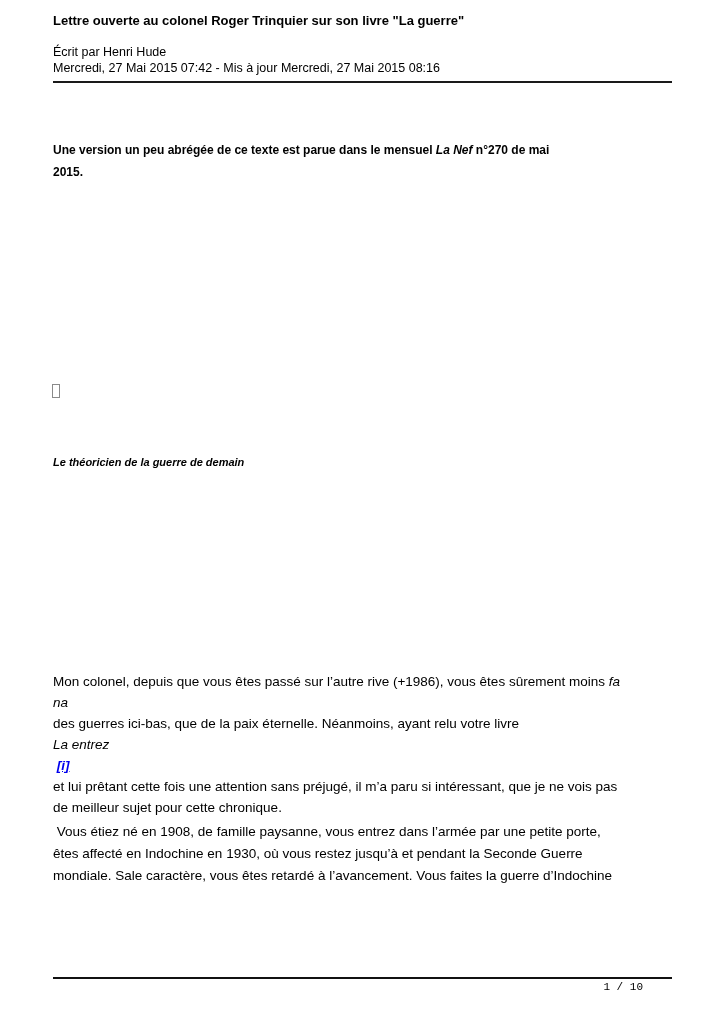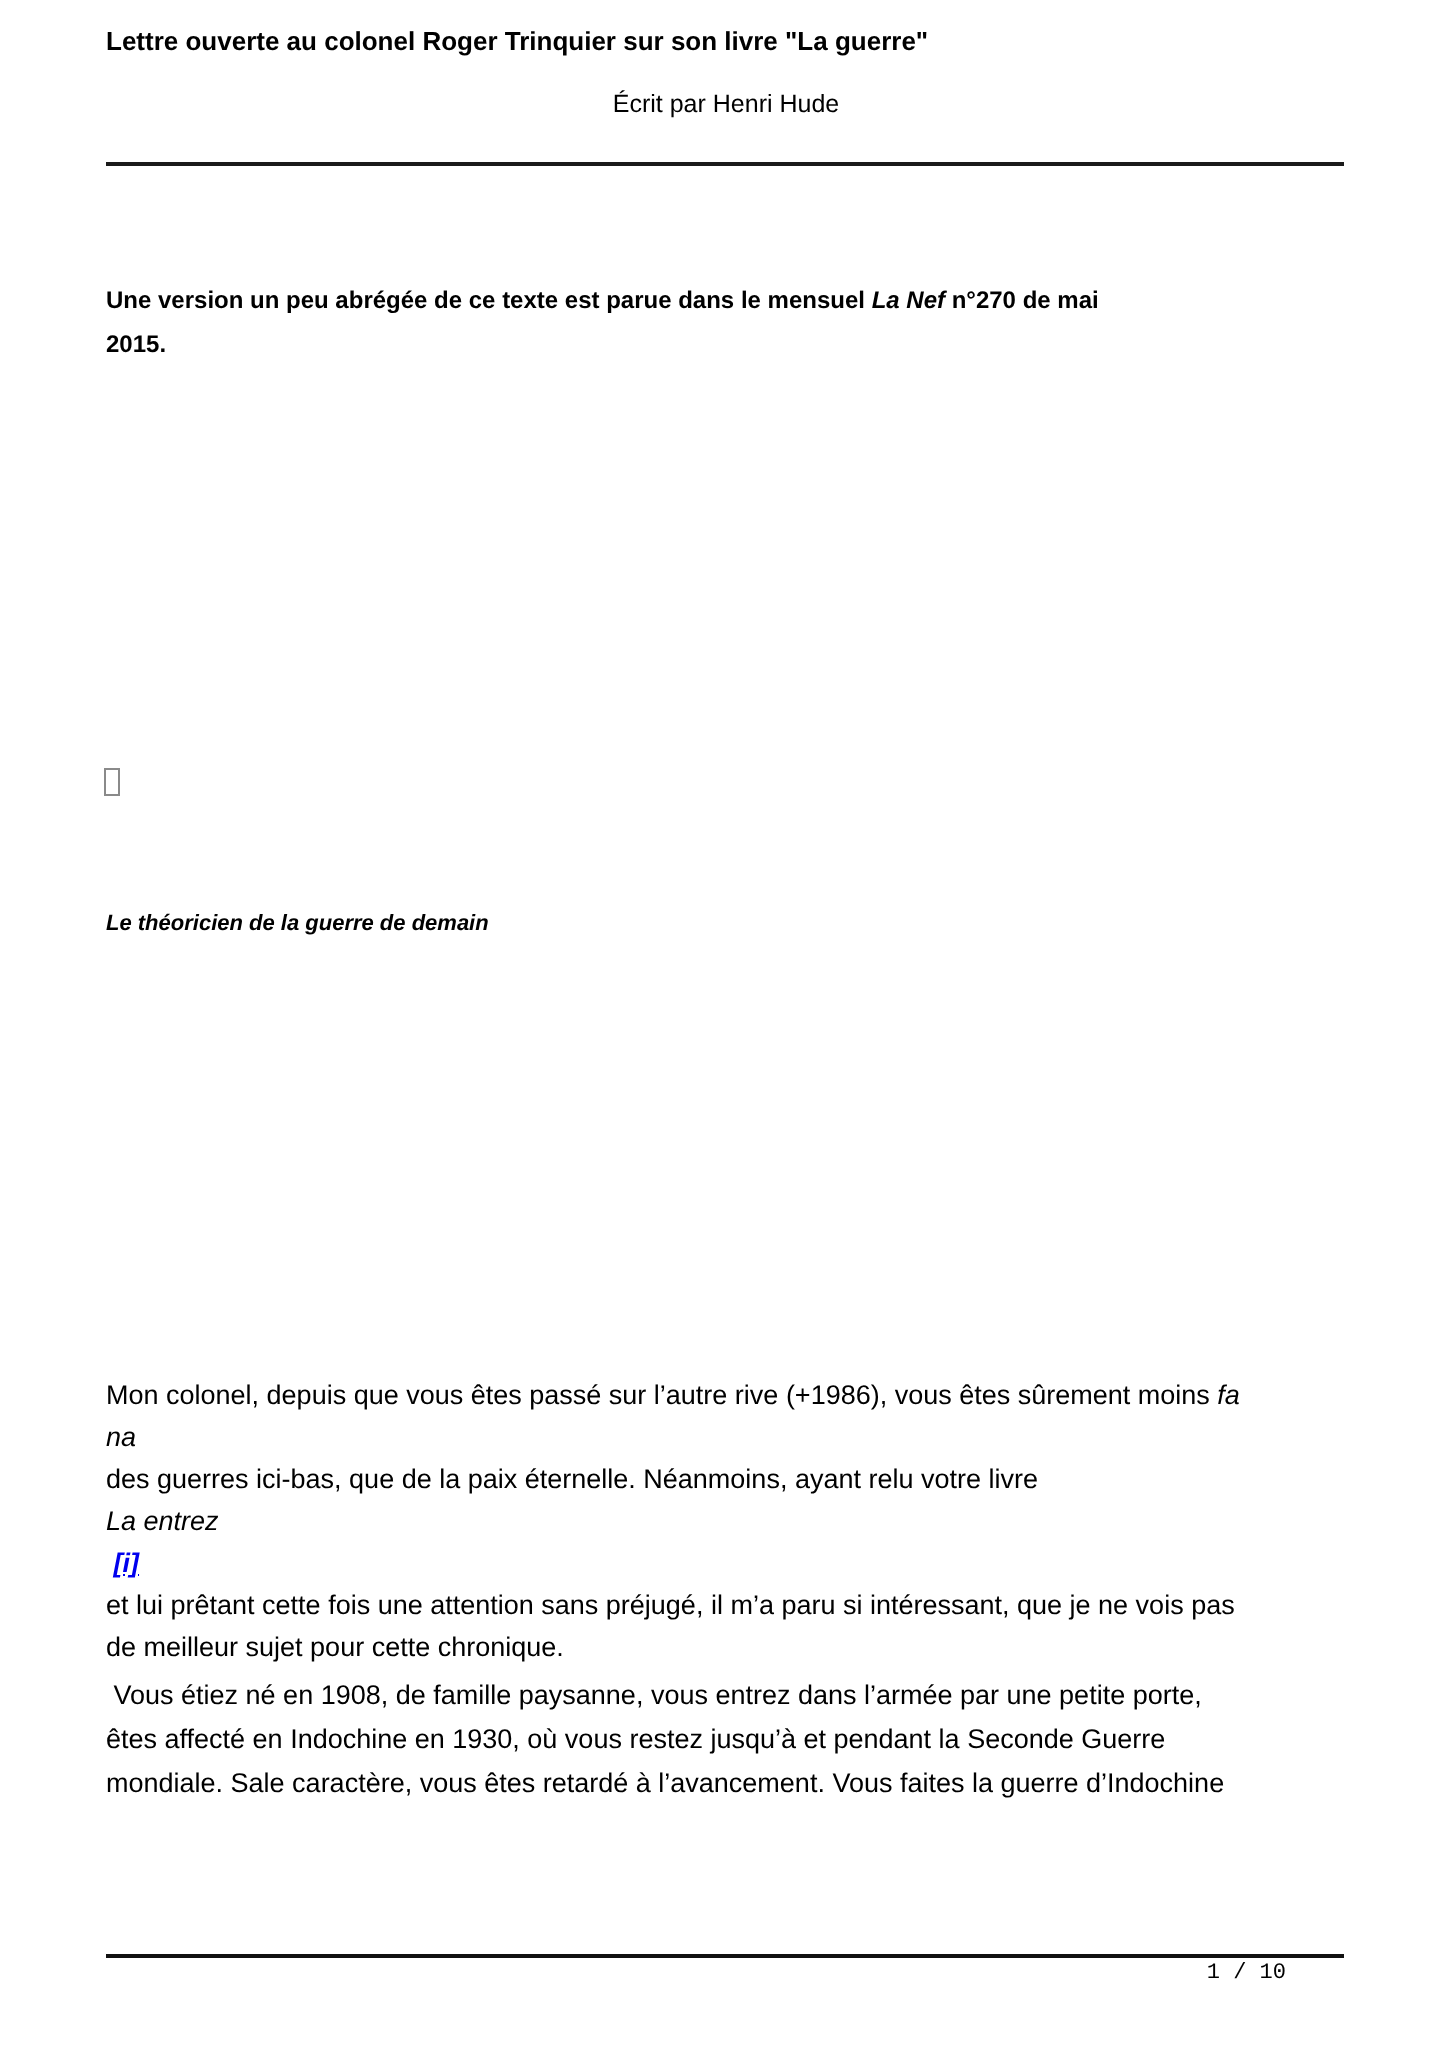--- a/index.html
+++ b/index.html
@@ -19,21 +19,20 @@
     font-size: 13px;
     font-weight: bold;
     line-height: 16px;
     white-space: pre;
   }
   .meta {
     top: 44px;
     font-size: 12.5px;
     line-height: 16px;
     font-weight: normal;
-    text-align: center;
   }
   .rule { position: absolute; left: 53px; width: 619px; background: #1a1a1a; }
   .rule-top { top: 81px; height: 1.5px; }
   .rule-bottom { top: 977px; height: 2px; background: #111; }
 
   .lead {
     top: 139px;
     font-size: 12px;
     font-weight: bold;
     line-height: 22px;
@@ -57,21 +56,20 @@
     font-weight: bold;
     font-style: italic;
     line-height: 21px;
     white-space: pre;
   }
 
   .bodytext {
     font-size: 13.5px;
     line-height: 21px;
     white-space: pre;
-    margin-top: 16px;
   }
   .para1 { top: 671px; }
   .para2 { top: 821px; line-height: 21.8px; }
   .bodytext em { font-style: italic; }
 
   a.footnote {
     color: #0000ee;
     font-weight: bold;
     font-style: italic;
     text-decoration: underline;
@@ -91,20 +89,21 @@
 </style>
 </head>
 <body>
 
 <div class="page">
 
   <h1 class="abs title">Lettre ouverte au colonel Roger Trinquier sur son livre "La guerre"</h1>
 
   <div class="abs meta">
     <div>Écrit par Henri Hude</div>
+    <div>Mercredi, 27 Mai 2015 07:42 - Mis à jour Mercredi, 27 Mai 2015 08:16</div>
   </div>
 
   <div class="rule rule-top"></div>
 
   <p class="abs lead"><span>Une version un peu abrégée de ce texte est parue dans le mensuel </span><em>La Nef</em><span> n°270 de mai
 2015.</span></p>
 
   <span class="tofu"></span>
 
   <h2 class="abs heading">Le théoricien de la guerre de demain</h2>

